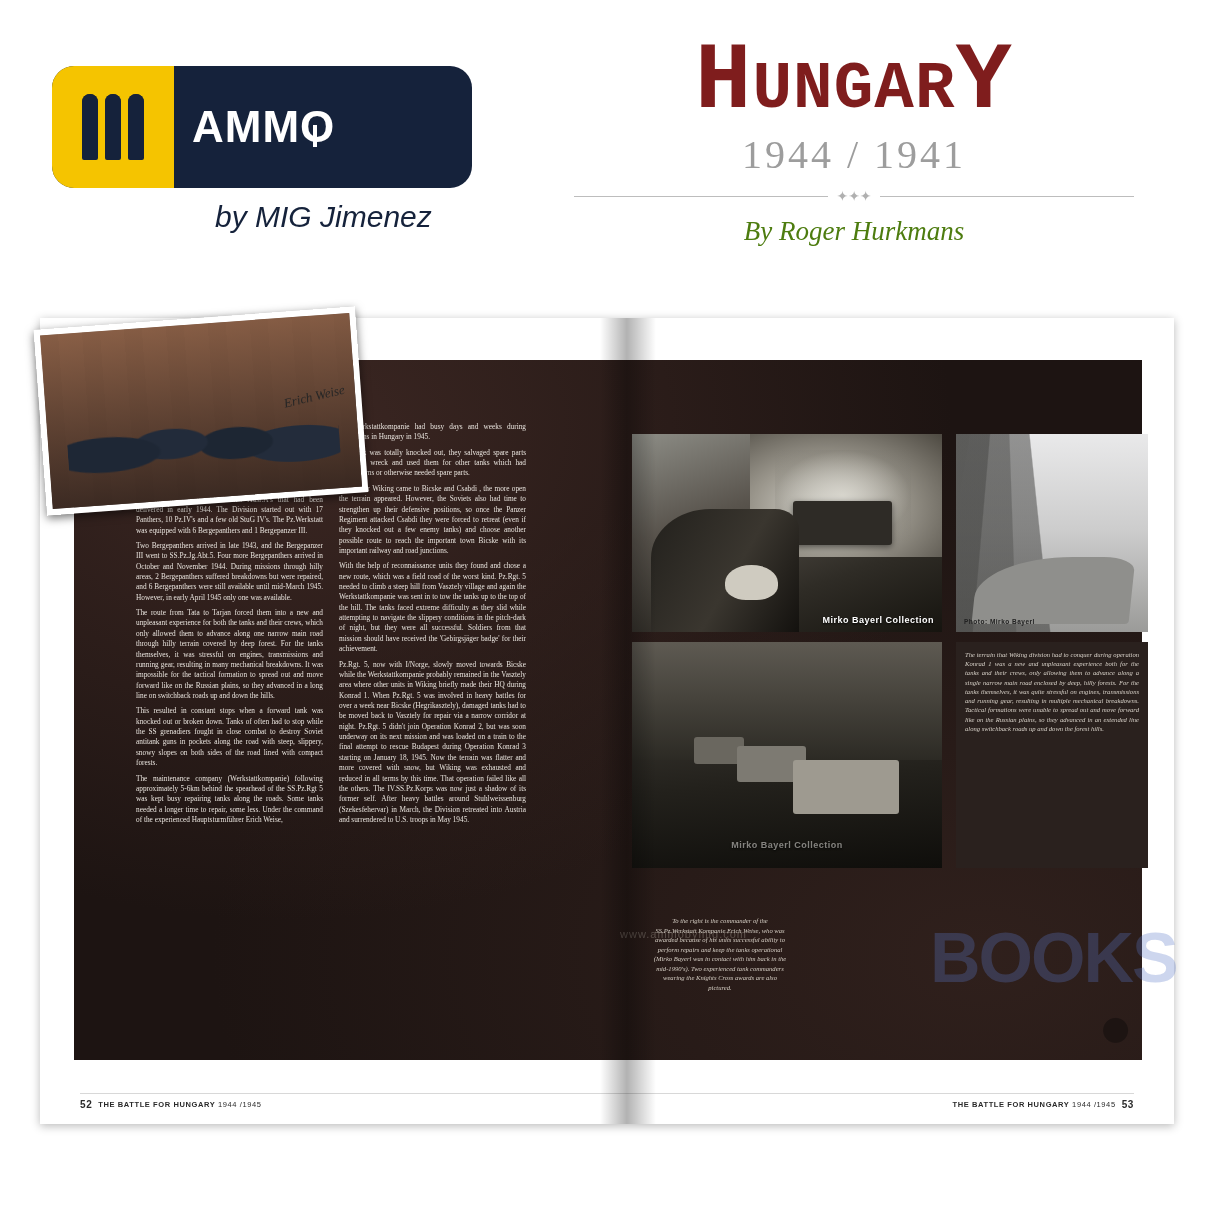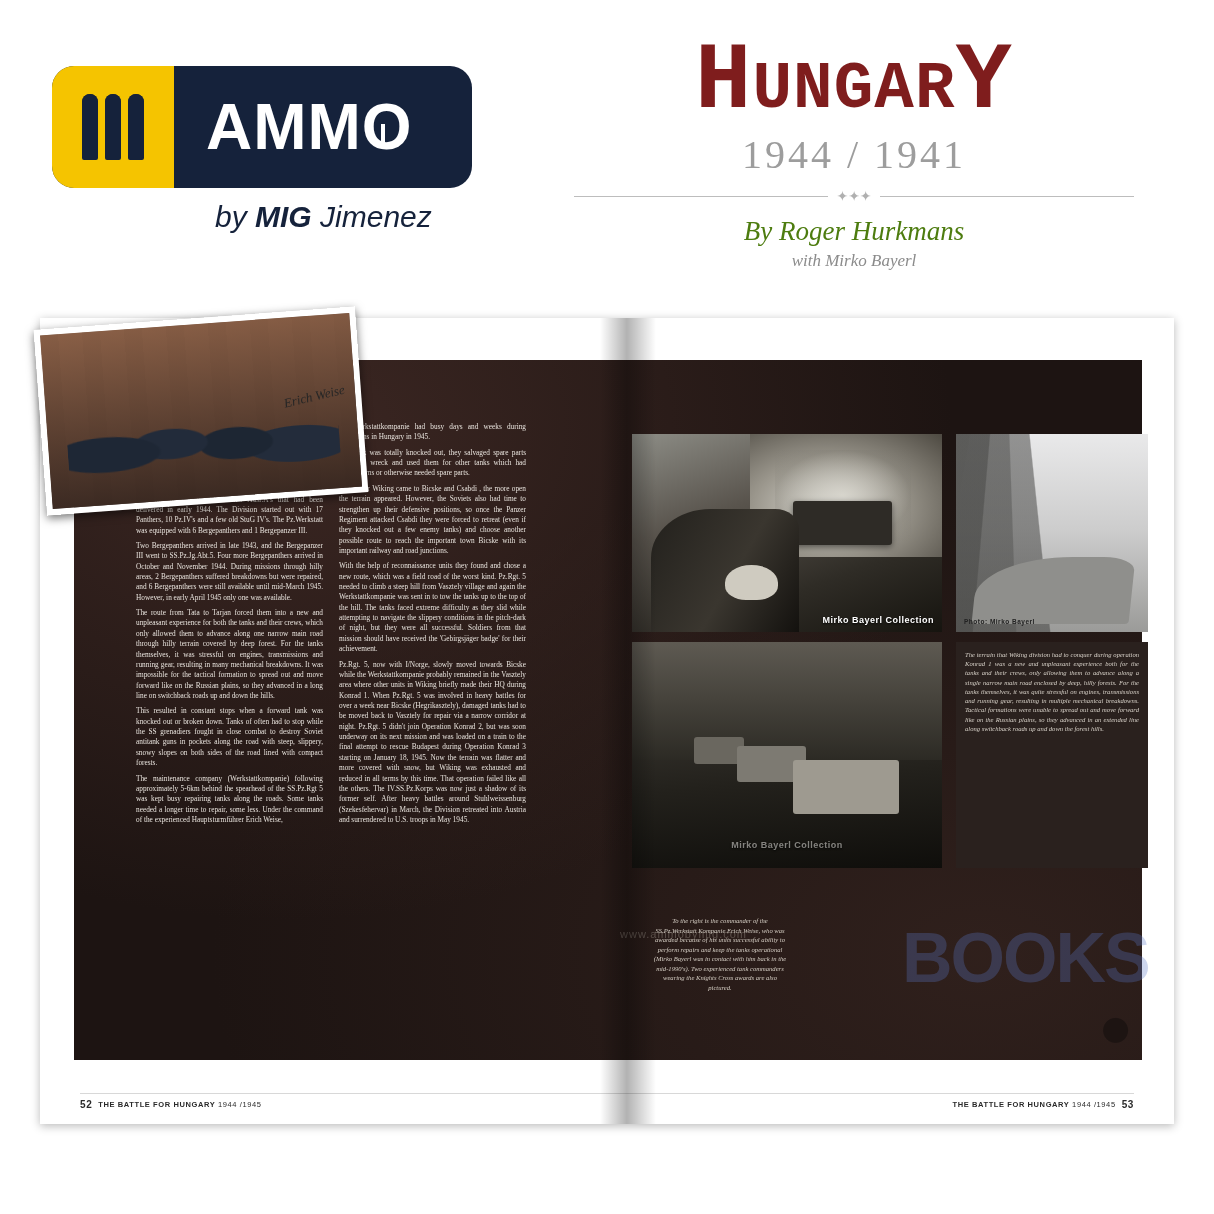--- a/index.html
+++ b/index.html
@@ -50,24 +50,24 @@
     content: "";
     position: absolute;
     left: 0; top: 0;
     width: 16px; height: 22px;
     background: #15223b;
     border-radius: 8px 8px 0 0;
   }
   .logo-text {
     flex: 1;
     color: #ffffff;
-    font-size: 64px;
+    font-size: 44px;
     font-weight: bold;
     letter-spacing: 1px;
-    padding-left: 32px;
+    padding-left: 18px;
     font-family: "Liberation Sans", sans-serif;
   }
   .logo-text .o-slash {
     position: relative;
     display: inline-block;
   }
   .logo-text .o-slash::after {
     content: "";
     position: absolute;
     left: 42%; top: 46%;
@@ -76,21 +76,21 @@
     transform: translateX(-50%);
   }
   .by-mig {
     position: absolute;
     left: 180px; top: 200px;
     font-size: 30px;
     font-style: italic;
     color: #15223b;
   }
   .by-mig .b { color: #15223b; font-weight: normal; margin-left: 35px; }
-  .by-mig .mig { font-weight: bold; }
+  .by-mig .mig { font-weight: normal; }
 
   .title-block {
     position: absolute;
     right: 80px; top: 40px;
     width: 560px;
     text-align: center;
     color: #9a9a9a;
   }
   .t-for {
     font-family: "Liberation Serif", serif;
@@ -329,21 +329,21 @@
   .ph-photo .sig {
     position: absolute; right: 10px; top: 42%;
     color: #262626;
     font-family: "Liberation Serif", serif;
     font-style: italic;
     font-size: 13px;
     transform: rotate(-9deg);
   }
   .wm {
     position: absolute;
-    left: 862px; top: 600px;
+    left: 890px; top: 600px;
     font-size: 70px;
     font-weight: bold;
     color: rgba(90,120,200,0.30);
     letter-spacing: -2px;
     z-index: 31;
     pointer-events: none;
     font-family: "Liberation Sans", sans-serif;
   }
   .wm-small {
     position: absolute;
@@ -414,21 +414,20 @@
 
     <div class="title-block">
       <div class="t-hungary"><span>H</span><span class="sm">UNGAR</span><span>Y</span></div>
       <div class="t-years">1944 / 1941</div>
       <div class="orn">
         <span class="ln"></span>
         <span class="dia">✦✦✦</span>
         <span class="ln"></span>
       </div>
       <div class="t-author">By Roger Hurkmans</div>
-      <div class="t-author2">with Mirko Bayerl</div>
     </div>
   </div>
 
   <div class="spread">
     <div class="paper"></div>
     <div class="ink"></div>
 
     <div class="intro-head">INTRODUCTION</div>
 
     <div class="cols">

